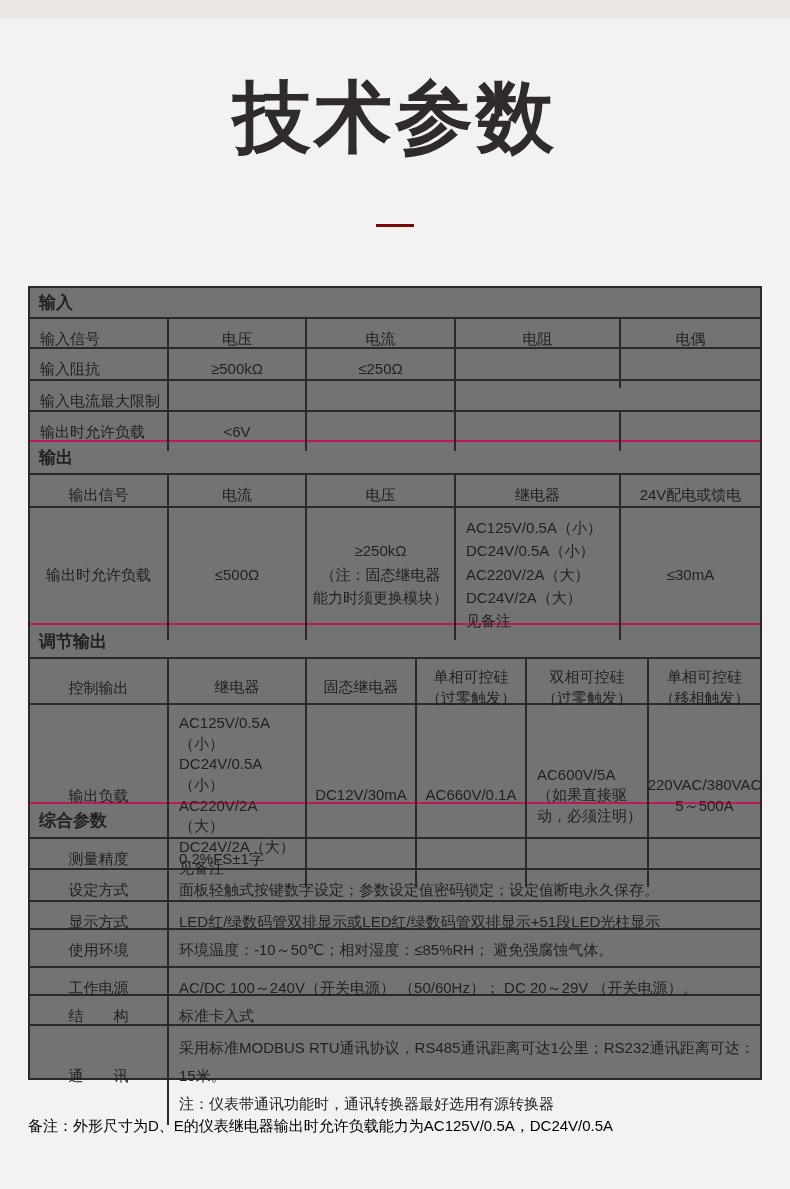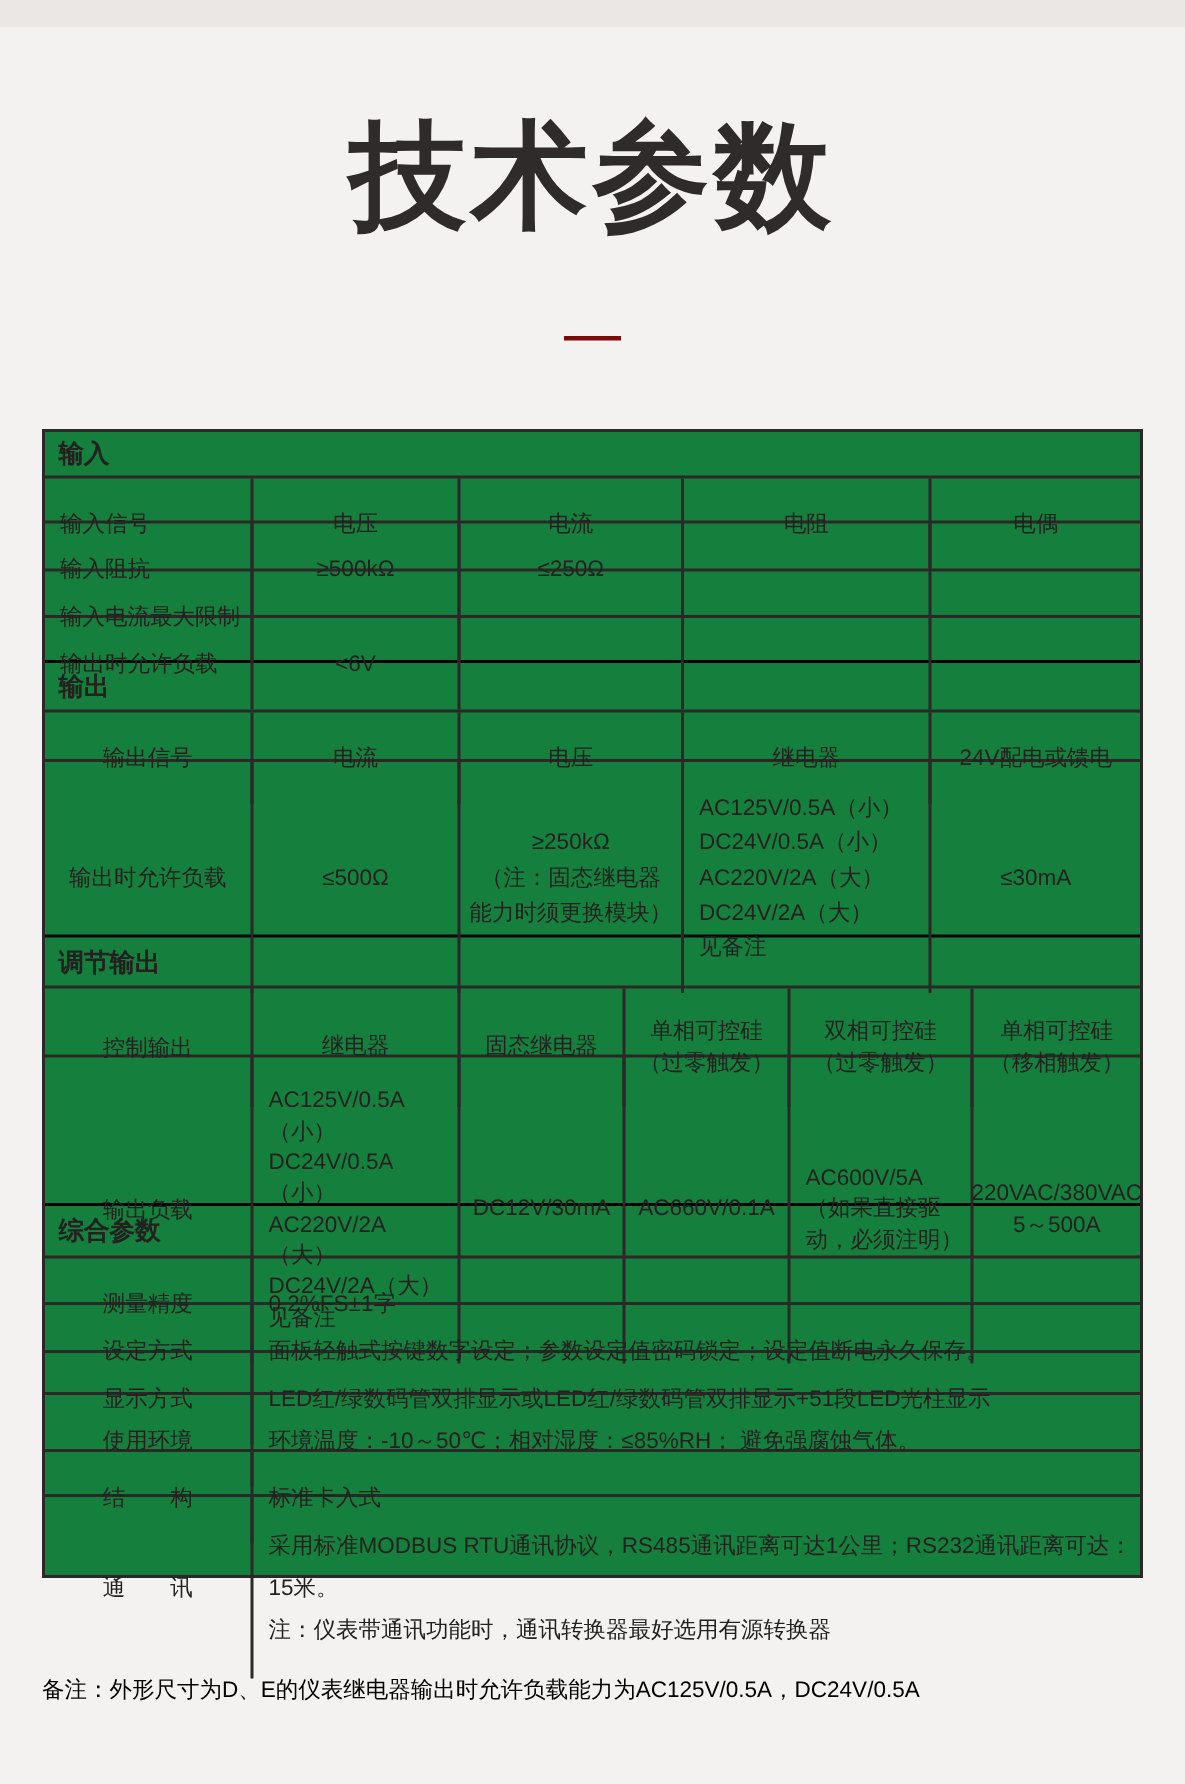--- a/index.html
+++ b/index.html
@@ -12,37 +12,37 @@
   .topband{position:absolute;top:0;left:0;width:790px;height:18px;background:#eae7e4;}
   .title{
     position:absolute;top:71px;left:0;width:790px;margin:0;
     text-align:center;font-size:78px;line-height:1.2;font-weight:900;
     color:#2e2b2a;letter-spacing:3px;
   }
   .underline{position:absolute;top:224px;left:376px;width:38px;height:3px;background:#7d0a0a;}
 
   .spec-table{
     position:absolute;top:286px;left:28px;width:734px;box-sizing:border-box;
-    border:2px solid #2b2827;background:#15803d;
+    border:2px solid #2b2827;background:#737373;
   }
   .sec-header{
     box-sizing:border-box;display:flex;align-items:center;
     padding-left:9px;font-weight:bold;font-size:17px;color:#232120;
-    border-top:2px solid #000000;
+    border-top:2px solid #be185d;
   }
   .spec-table > :first-child{border-top:none;}
   .row{display:grid;box-sizing:border-box;border-top:2px solid #2b2827;}
   .cols5{grid-template-columns:137px 138px 149px 165px auto;}
   .cols6{grid-template-columns:137px 138px 110px 110px 122px auto;}
   .cols2{grid-template-columns:137px auto;}
   .cell{
     box-sizing:border-box;display:flex;align-items:center;justify-content:center;
     text-align:center;font-size:15px;line-height:1.55;
     border-left:2px solid #2b2827;white-space:pre-line;
-    padding:19px 4px;min-width:0;
+    padding:8px 4px;min-width:0;
   }
   .cell:first-child{border-left:none;}
   .cell.left{justify-content:flex-start;text-align:left;padding-left:10px;}
   .cell.lh-sm{line-height:1.38;}
   .cell.lh-lg{line-height:1.85;}
 
   .footnote{
     position:absolute;top:1117px;left:28px;width:740px;
     font-size:15px;color:#000000;
   }
@@ -159,20 +159,24 @@
   <div class="row cols2" style="height:28px">
     <div class="cell">显示方式</div>
     <div class="cell left">LED红/绿数码管双排显示或LED红/绿数码管双排显示+51段LED光柱显示</div>
   </div>
 
   <div class="row cols2" style="height:38px">
     <div class="cell">使用环境</div>
     <div class="cell left">环境温度：-10～50℃；相对湿度：≤85%RH； 避免强腐蚀气体。</div>
   </div>
 
+  <div class="row cols2" style="height:28px">
+    <div class="cell">工作电源</div>
+    <div class="cell left">AC/DC 100～240V（开关电源） （50/60Hz）； DC 20～29V （开关电源）。</div>
+  </div>
 
 
   <div class="row cols2" style="height:30px">
     <div class="cell">结　　构</div>
     <div class="cell left">标准卡入式</div>
   </div>
 
   <div class="row cols2" style="height:54px">
     <div class="cell">通　　讯</div>
     <div class="cell left lh-lg">采用标准MODBUS RTU通讯协议，RS485通讯距离可达1公里；RS232通讯距离可达：15米。

